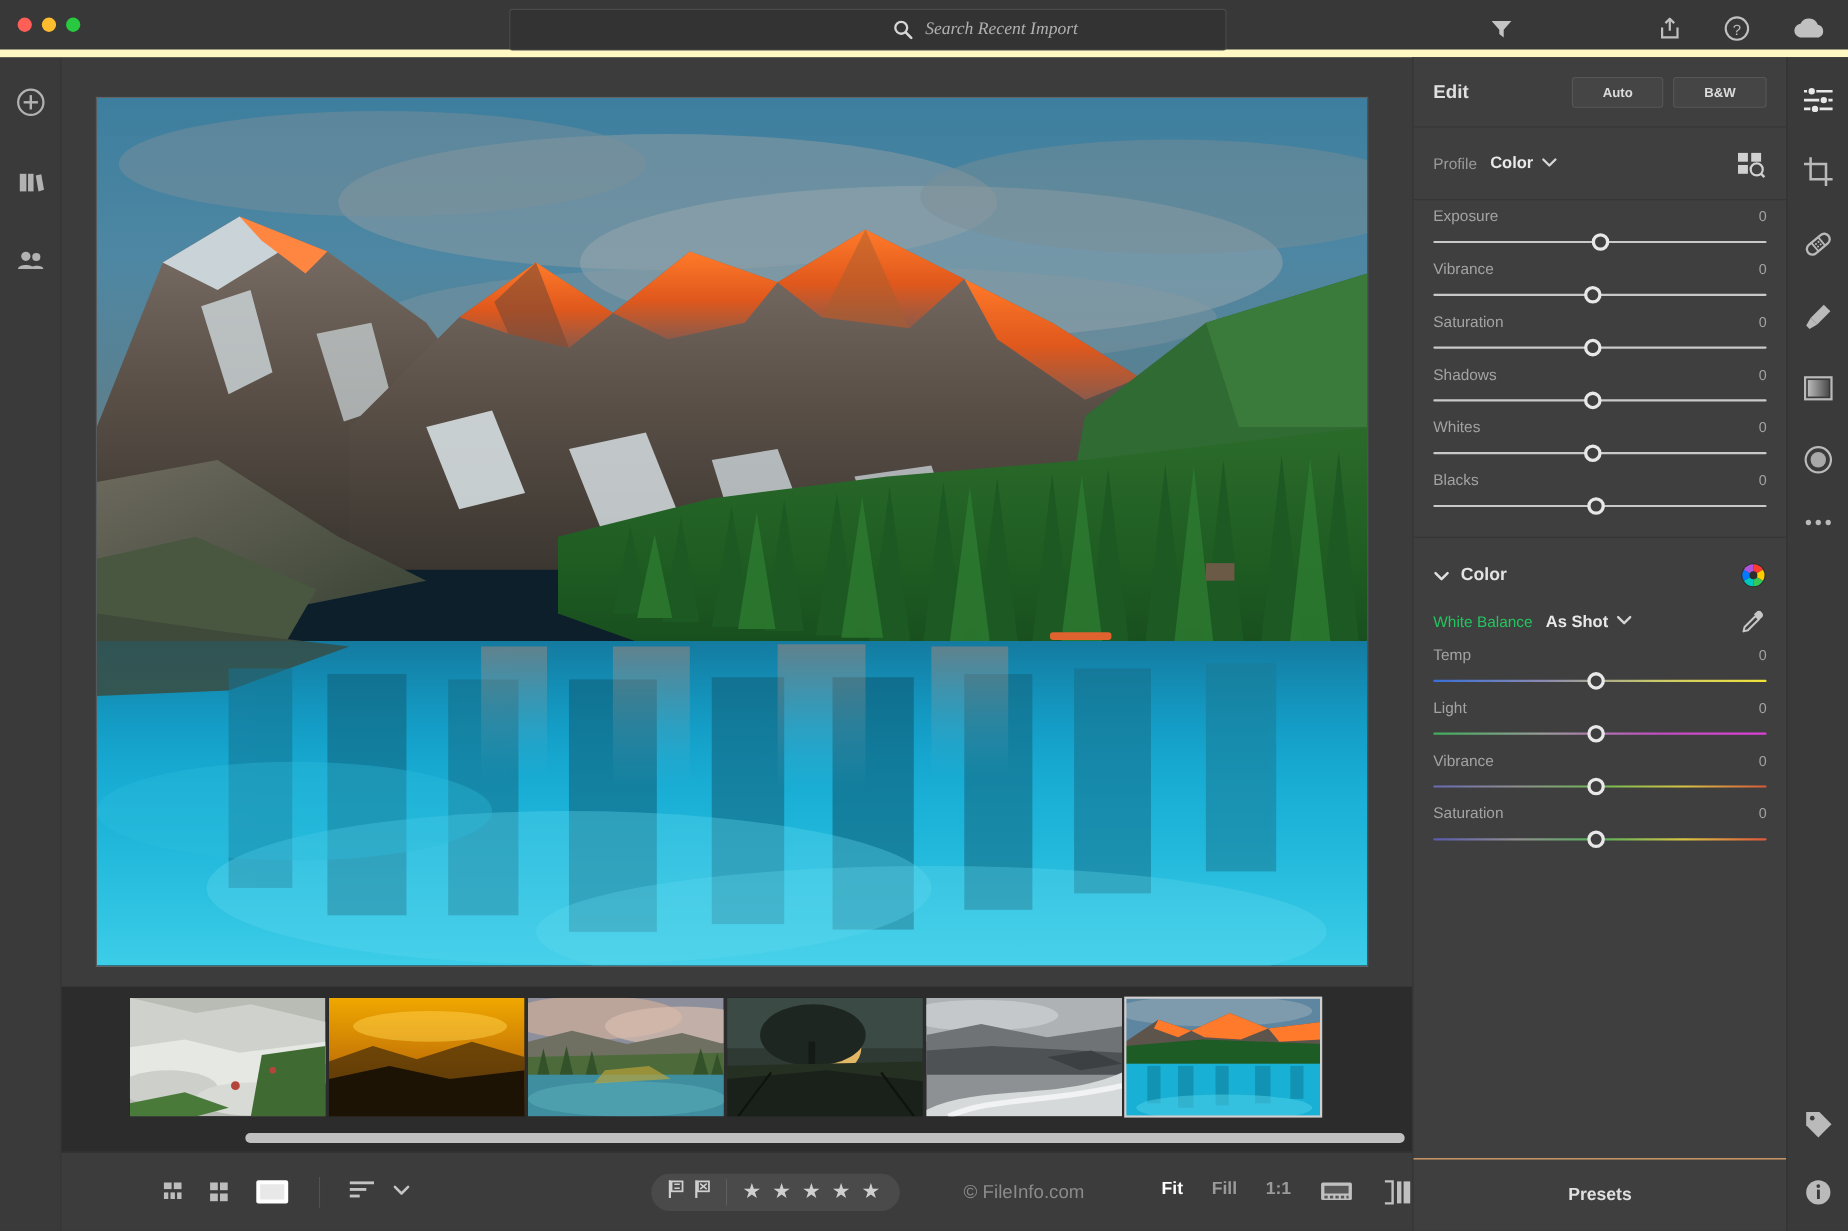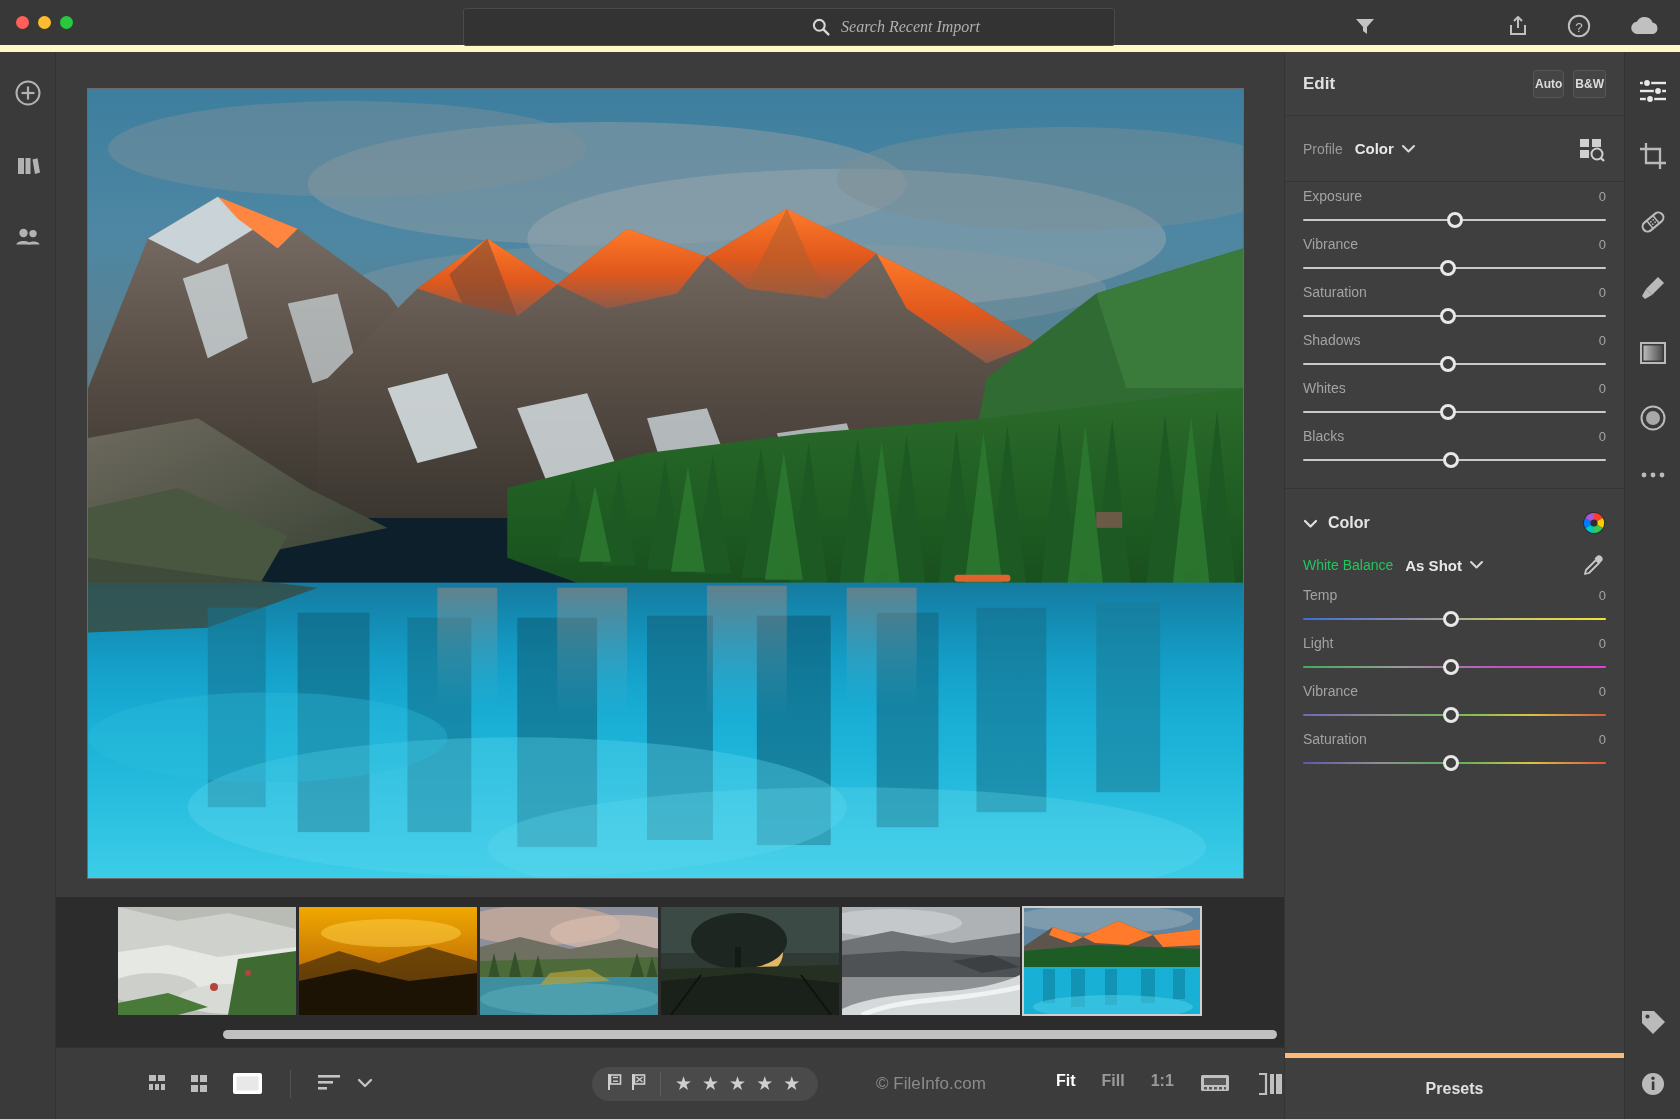--- a/index.html
+++ b/index.html
@@ -152,21 +152,21 @@
   }
   .rp-head {
     height: 64px; flex: 0 0 64px;
     display: flex; align-items: center; padding: 0 18px 0 18px;
     border-bottom: 1px solid #353535;
   }
   .rp-title { color: #e0e0e0; font-size: 17px; font-weight: bold; flex: 1; }
   .chipbtn {
     background: #454545; border: 1px solid #565656; border-radius: 3px;
     color: #dcdcdc; font-size: 12px; font-weight: bold;
-    padding: 6px 1px; cursor: pointer; margin-left: 9px;
+    padding: 6px 27px; cursor: pointer; margin-left: 9px;
   }
   .rp-profile {
     height: 66px; flex: 0 0 66px;
     display: flex; align-items: center; padding: 0 18px;
     border-bottom: 1px solid #353535;
   }
   .plabel { color: #9a9a9a; font-size: 14px; margin-right: 12px; }
   .pval { color: #e8e8e8; font-size: 15px; font-weight: bold; margin-right: 7px; cursor: pointer;}
   .rp-scroll { flex: 1; overflow: hidden; position: relative; }
 
@@ -200,21 +200,21 @@
     cursor: pointer;
   }
   .hr { height: 1px; background: #353535; margin: 18px 0 0 0; }
 
   .wb-row { display:flex; align-items:center; padding: 6px 18px 4px 18px; }
   .wb-lbl { color:#22c55e; font-size:14px; margin-right: 12px;}
   .wb-val { color:#e8e8e8; font-size:15px; font-weight:bold; margin-right:7px; cursor:pointer;}
 
   .presets-bar {
     height: 66px; flex: 0 0 66px;
-    border-top: 5px solid #fdba74;
+    border-top: 1px solid #fdba74;
     display: flex; align-items: center; justify-content: center;
     color: #e0e0e0; font-size: 16px; font-weight: bold; cursor: pointer;
   }
 
   
   .farrail {
     width: 56px; flex: 0 0 56px;
     background: #3a3a3a;
     border-left: 1px solid #333;
     display: flex; flex-direction: column; align-items: center;

